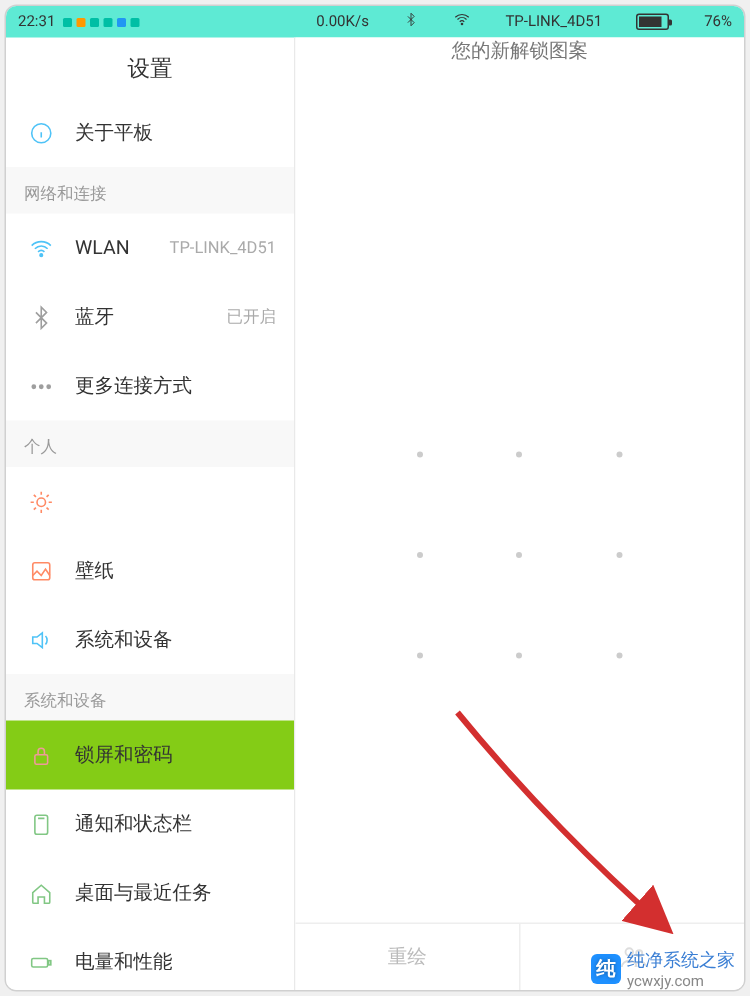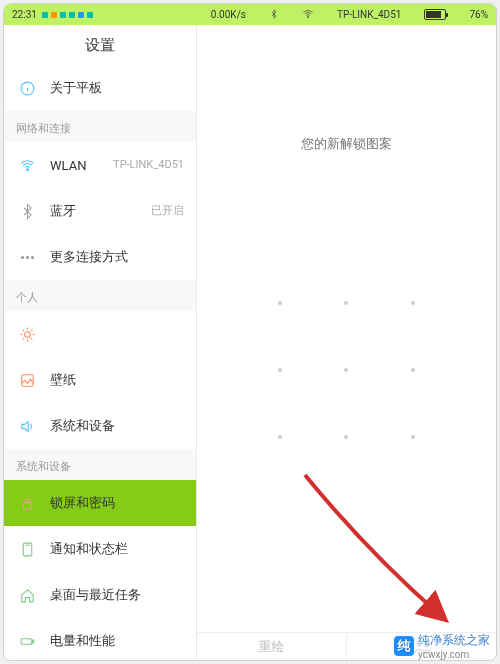--- a/index.html
+++ b/index.html
@@ -20,21 +20,21 @@
       margin: 3px;
     }
     .statusbar {
       height: 21px;
       display: flex;
       justify-content: space-between;
       align-items: center;
       font-size: 10px;
       padding: 0 8px;
       color: #333;
-      background: #bef264;
+      background: #5eead4;
     }
     .statusbar .left { display: flex; align-items: center; gap: 5px; }
     .statusbar .left .dots { display: flex; gap: 3px; }
     .dot { width: 6px; height: 6px; border-radius: 1px; background: #00bfa5; }
     .dot.orange { background: #ff9800; }
     .dot.blue { background: #2196f3; }
     .statusbar .right { display: flex; align-items: center; gap: 23px; }
     .battery {
       display: flex; align-items: center;
     }
@@ -108,38 +108,37 @@
       text-align: right;
       line-height: 1.2;
     }
     .content-body {
       flex: 1; display: flex; flex-direction: column; align-items: center;
       position: relative;
     }
     .hint {
       font-size: 13px;
       color: #777;
-      margin-top: 110px;
     }
     .pattern {
       position: absolute;
       top: 245px;
       width: 200px;
       height: 200px;
       display: grid;
       grid-template-columns: repeat(3,1fr);
       grid-template-rows: repeat(3,1fr);
       align-items: center;
       justify-items: center;
     }
     .pdot {
       width: 4px; height: 4px; background: #ccc; border-radius: 50%;
     }
     .bottombar {
-      height: 28px;
+      height: 45px;
       border-top: 1px solid #eee;
       display: flex;
     }
     .bottombar .btn {
       flex: 1;
       display: flex;
       align-items: center;
       justify-content: center;
       font-size: 13px;
       color: #bbb;

